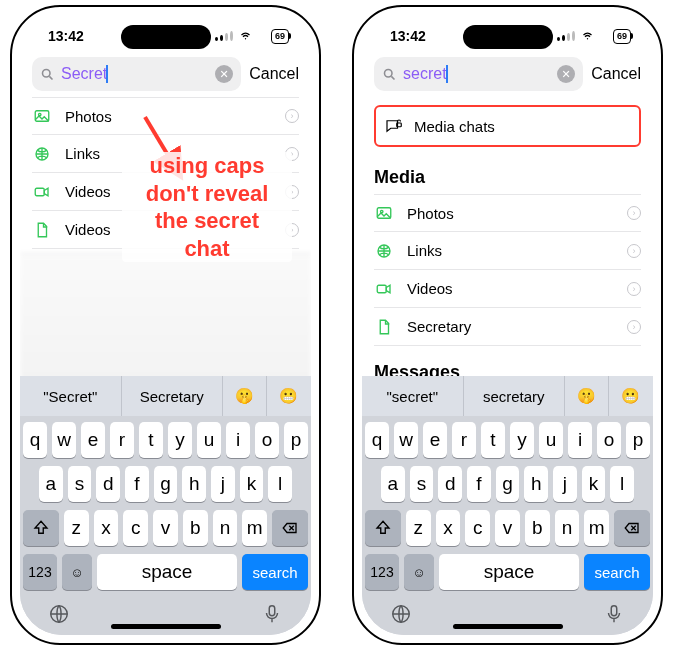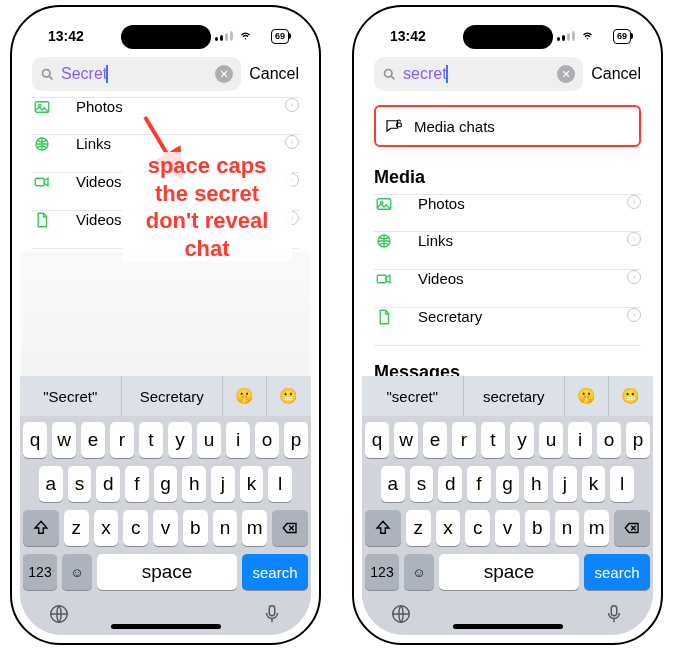--- a/index.html
+++ b/index.html
@@ -98,23 +98,23 @@
   }
   .cursor { display:inline-block; width:2px; height:18px; background:#2e7cf6; vertical-align:middle; margin-left:-1px;}
   .clear-btn {
     width:18px;height:18px;border-radius:50%;background:#aeaeb2;display:flex;align-items:center;justify-content:center;color:#fff;font-size:11px;line-height:1;
   }
   .cancel { color:#000; font-size:16px; }
 
   .content { flex:1; overflow:hidden; background:#fff; }
   .list { padding: 0 12px; }
   .row {
-    display:flex; align-items:flex-start; height:38px;
+    display:flex; align-items:center; height:38px;
     border-bottom: 0.5px solid #e6e6e8;
-    gap: 24px;
+    gap: 13px;
     font-size: 15px;
   }
   .row:first-child{ border-top: 0.5px solid #e6e6e8; }
   .row .ico { width:20px; display:flex; justify-content:center; }
   .row .ico svg { width:18px; height:18px; }
   .row .chev { margin-left:auto; width:14px;height:14px; border:1px solid #c7c7cc; border-radius:50%; display:flex;align-items:center;justify-content:center; color:#c7c7cc; font-size:9px;}
 
   .section-title { font-size:18px; font-weight:700; padding: 16px 12px 6px; }
 
   .highlight-box {
@@ -336,23 +336,23 @@
 
   <svg class="arrow" viewBox="0 0 90 120">
     <defs>
         <marker id="ah" markerWidth="8" markerHeight="8" refX="4" refY="4" orient="auto">
           <path d="M0 0L8 4L0 8z" fill="#ff3b30"></path>
         </marker>
       </defs>
     <path d="M15 5 L45 55" stroke="#ff3b30" stroke-width="4" fill="none" marker-end="url(#ah)"></path>
   </svg>
   <div class="anno-text">
-    <span>space caps</span>
+    <span>using caps</span>
+    <span>don't reveal</span>
     <span>the secret</span>
-    <span>don't reveal</span>
     <span>chat</span>
   </div>
 </div>
 
 <div class="phone phone-right">
   <div class="screen">
     <div class="notch"></div>
 
     <div class="status-bar">
       <span>13:42</span>

